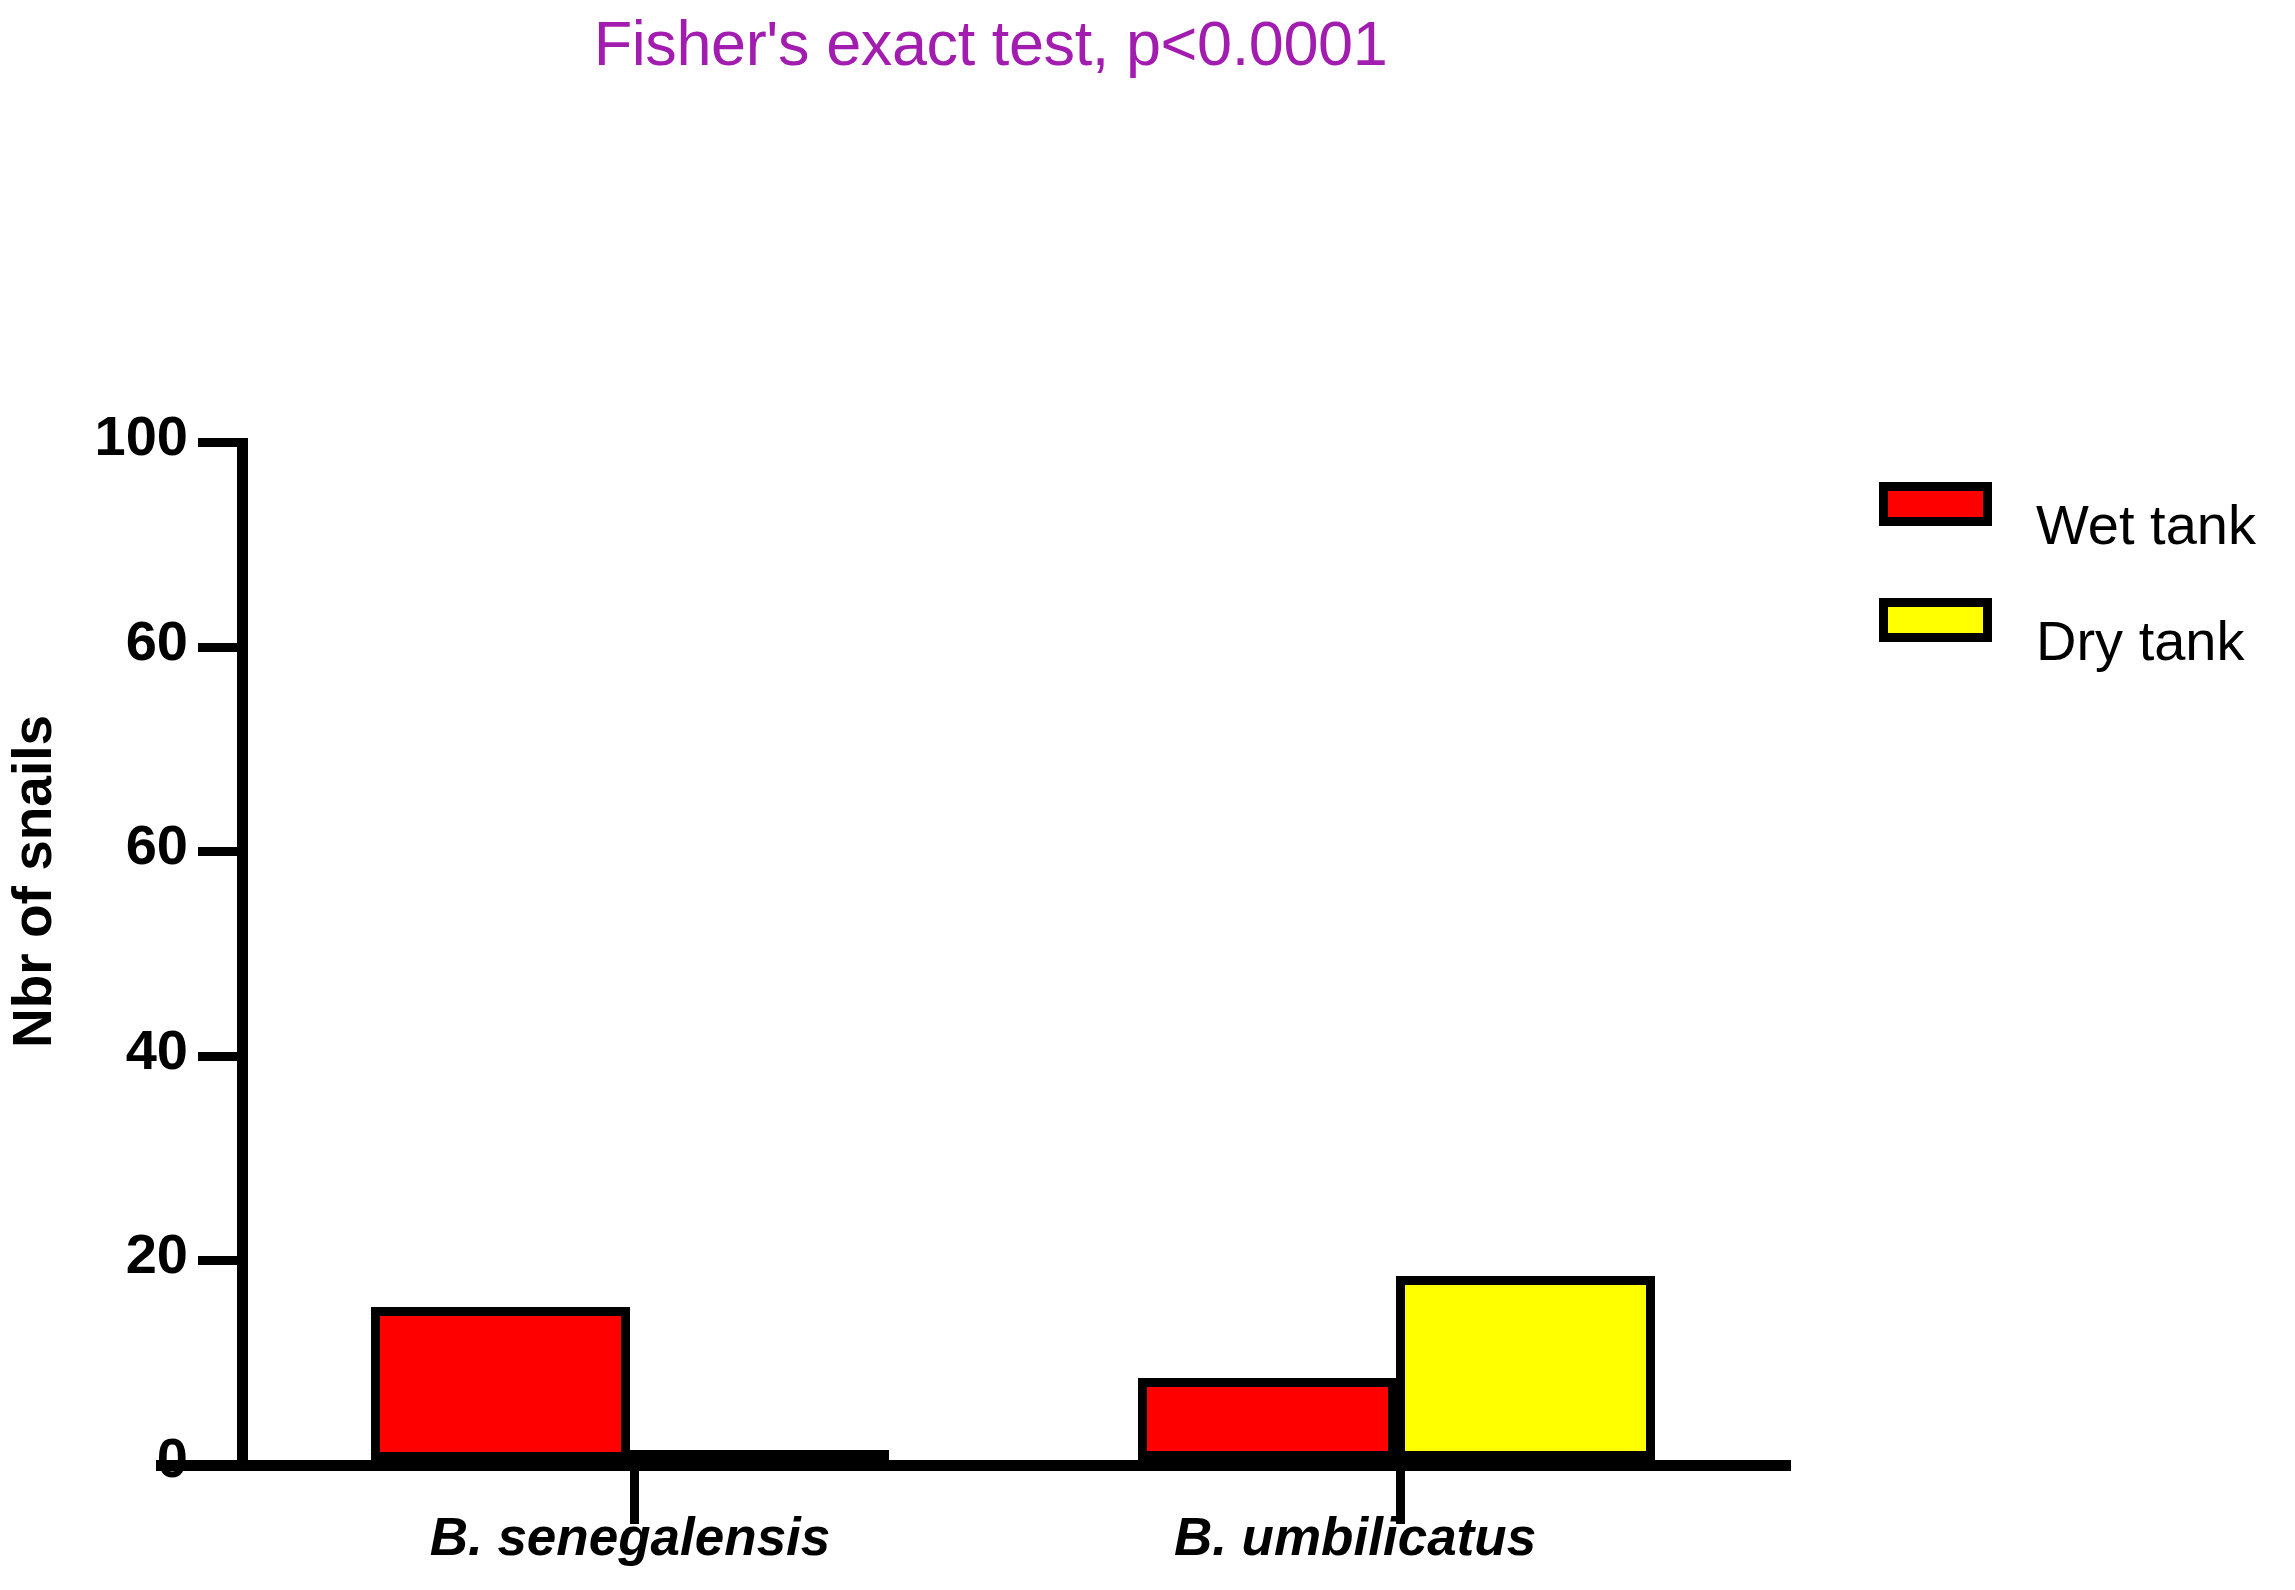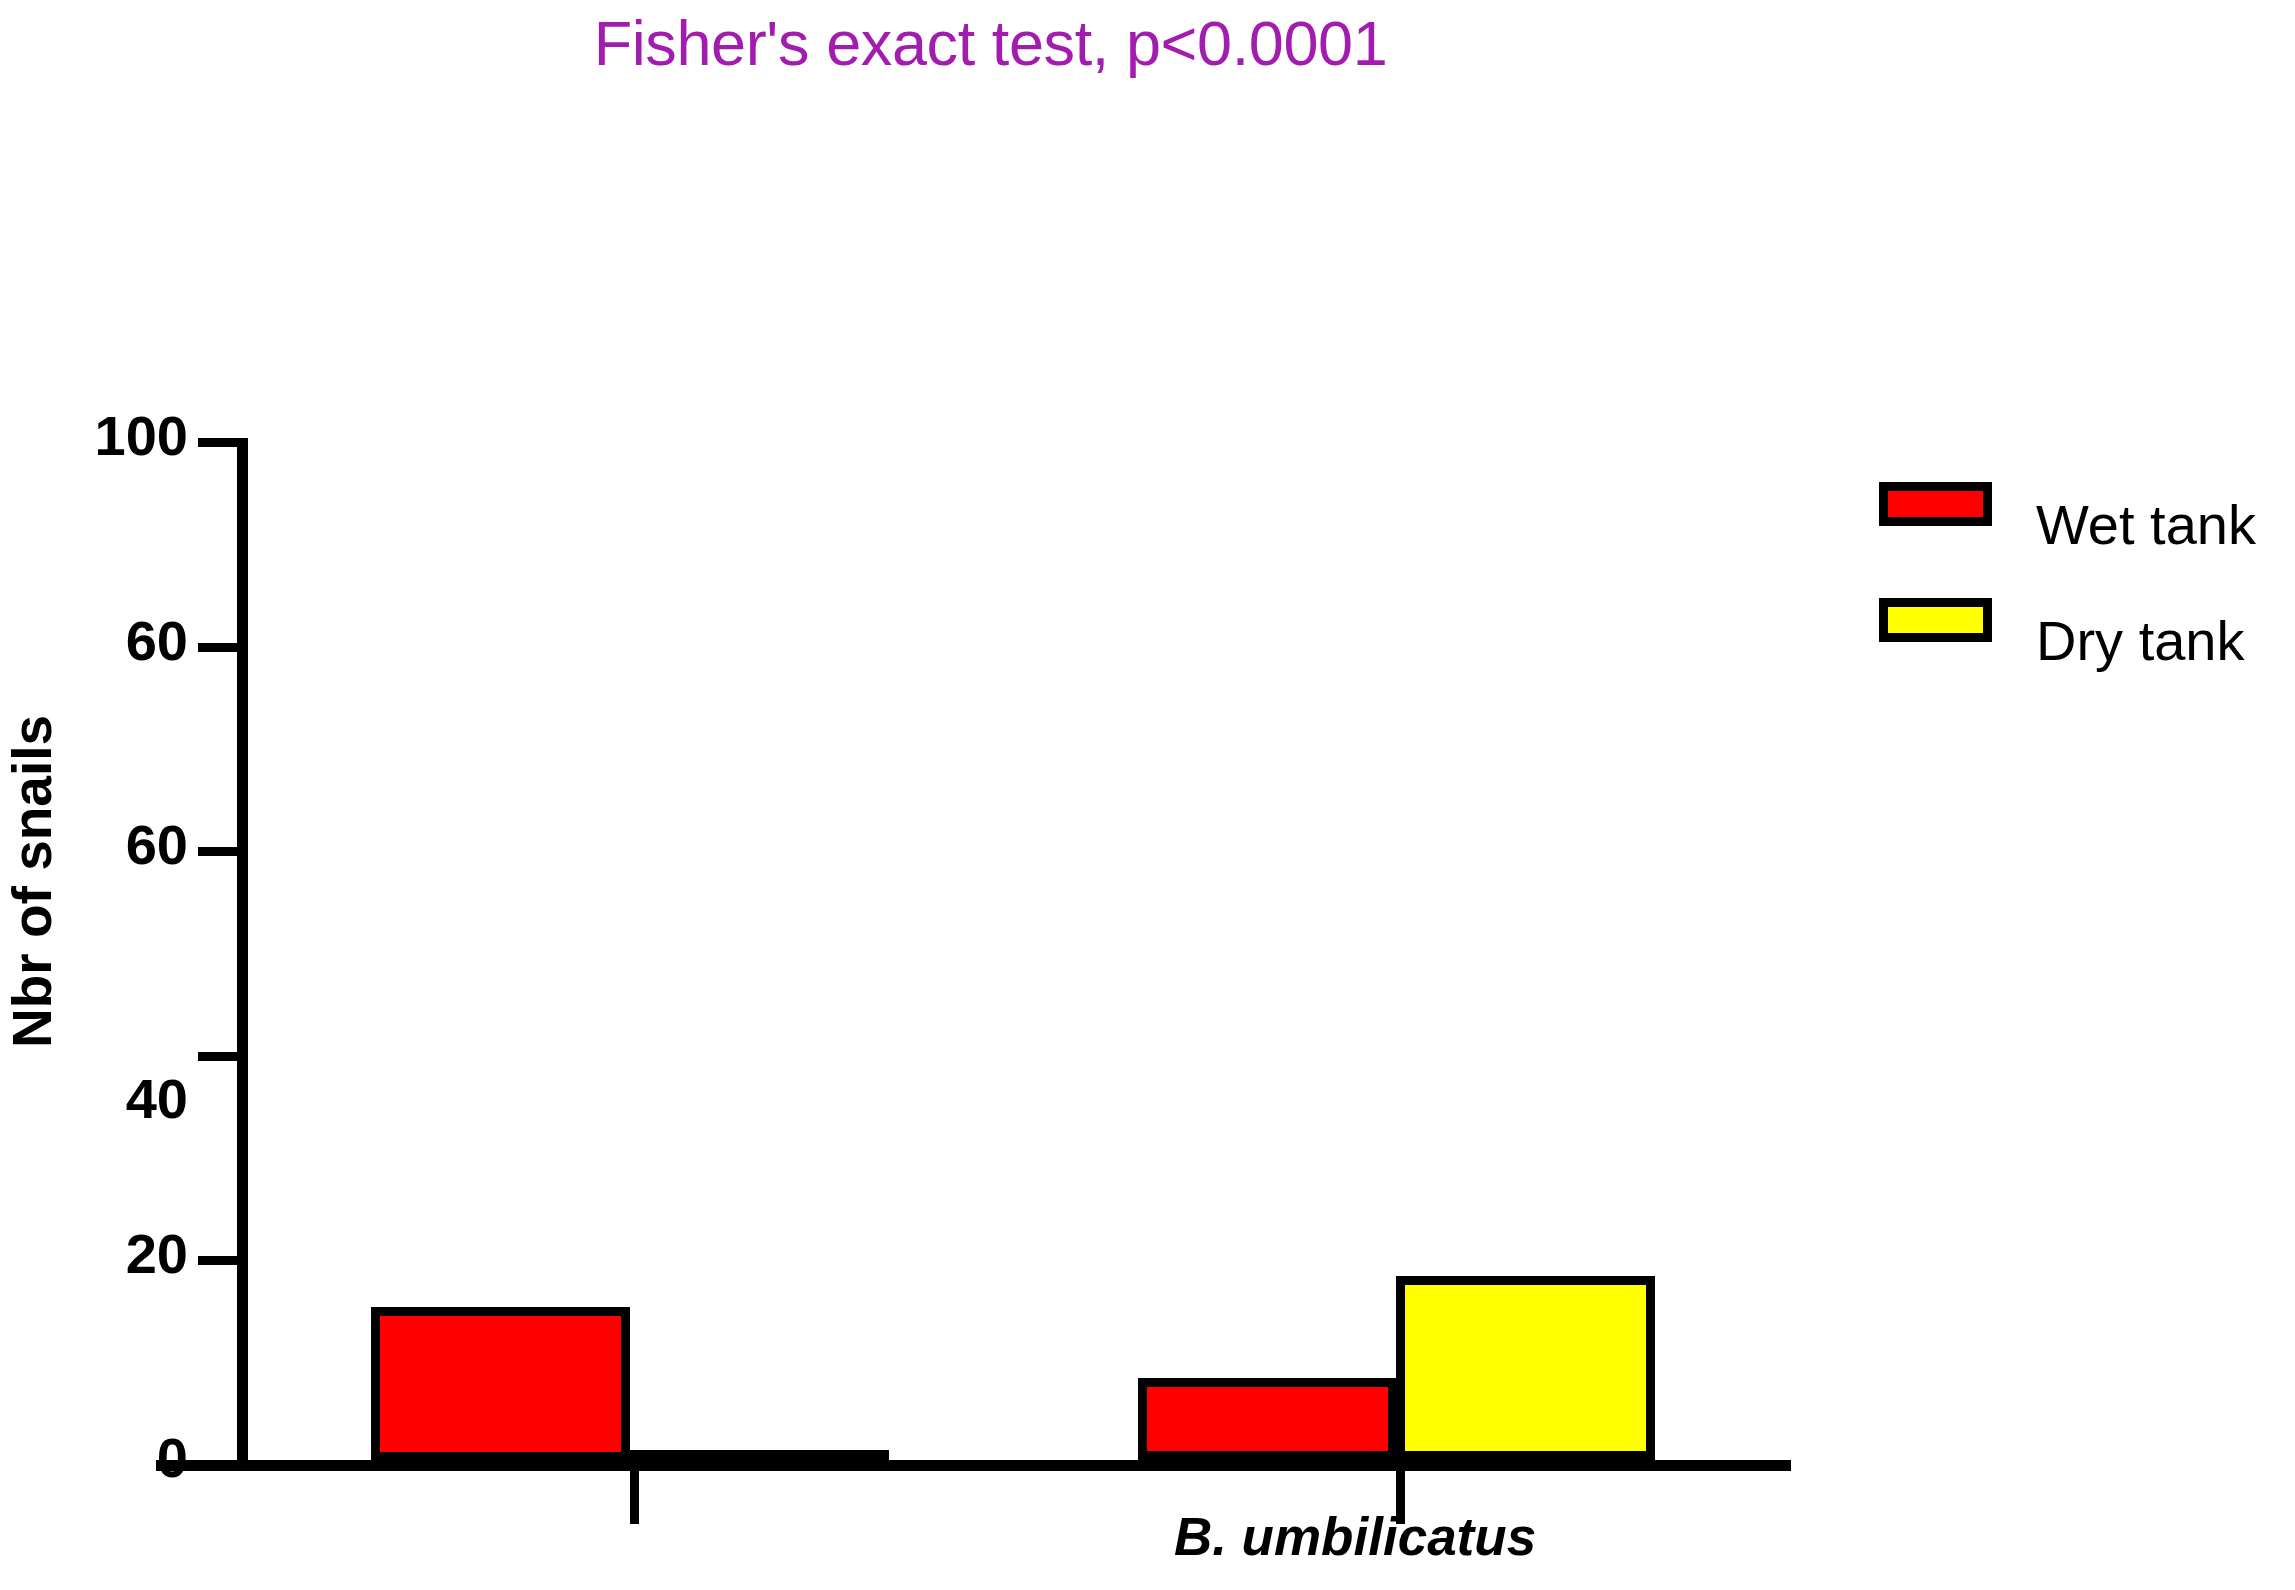--- a/index.html
+++ b/index.html
@@ -157,39 +157,40 @@
   <div class="y-tick" style="top:438px;"></div>
   <div class="y-tick-label" style="left:26px; top:408px; width:162px; right:auto;">100</div>
 
   <div class="y-tick" style="top:643px;"></div>
   <div class="y-tick-label" style="left:26px; top:613px; width:162px; right:auto;">60</div>
 
   <div class="y-tick" style="top:847px;"></div>
   <div class="y-tick-label" style="left:26px; top:817px; width:162px; right:auto;">60</div>
 
   <div class="y-tick" style="top:1052px;"></div>
-  <div class="y-tick-label" style="left:26px; top:1071px; width:162px; right:auto;">40</div>
+  <div class="y-tick-label" style="left:26px; top:1022px; width:162px; right:auto;">40</div>
 
   <div class="y-tick" style="top:1256px;"></div>
   <div class="y-tick-label" style="left:26px; top:1226px; width:162px; right:auto;">20</div>
 
   <div class="y-tick" style="top:1460px;"></div>
   <div class="y-tick-label" style="left:26px; top:1430px; width:162px; right:auto;">0</div>
 
   <div id="y-axis-title">Nbr of snails</div>
 
   <div class="x-tick" style="left:630px;"></div>
   <div class="x-tick" style="left:1396px;"></div>
 
   <div class="bar" style="left:371px; width:259px; top:1307px; height:154px; background:#FF0000;"></div>
   <div class="bar" style="left:630px; width:259px; top:1450px; height:10.2px; background:#FFFF00;"></div>
 
   <div class="bar" style="left:1138px; width:259px; top:1378px; height:82px; background:#FF0000;"></div>
   <div class="bar" style="left:1396px; width:259px; top:1276px; height:184px; background:#FFFF00;"></div>
 
+  <div class="x-cat-label" style="left:374px; width:512px;">B. senegalensis</div>
   <div class="x-cat-label" style="left:1099px; width:512px;">B. umbilicatus</div>
 
 </div>
 
 <div id="legend">
 
   <div class="legend-row">
     <div class="legend-swatch" style="background:#FF0000;"></div>
     <div class="legend-label">Wet tank</div>
   </div>

